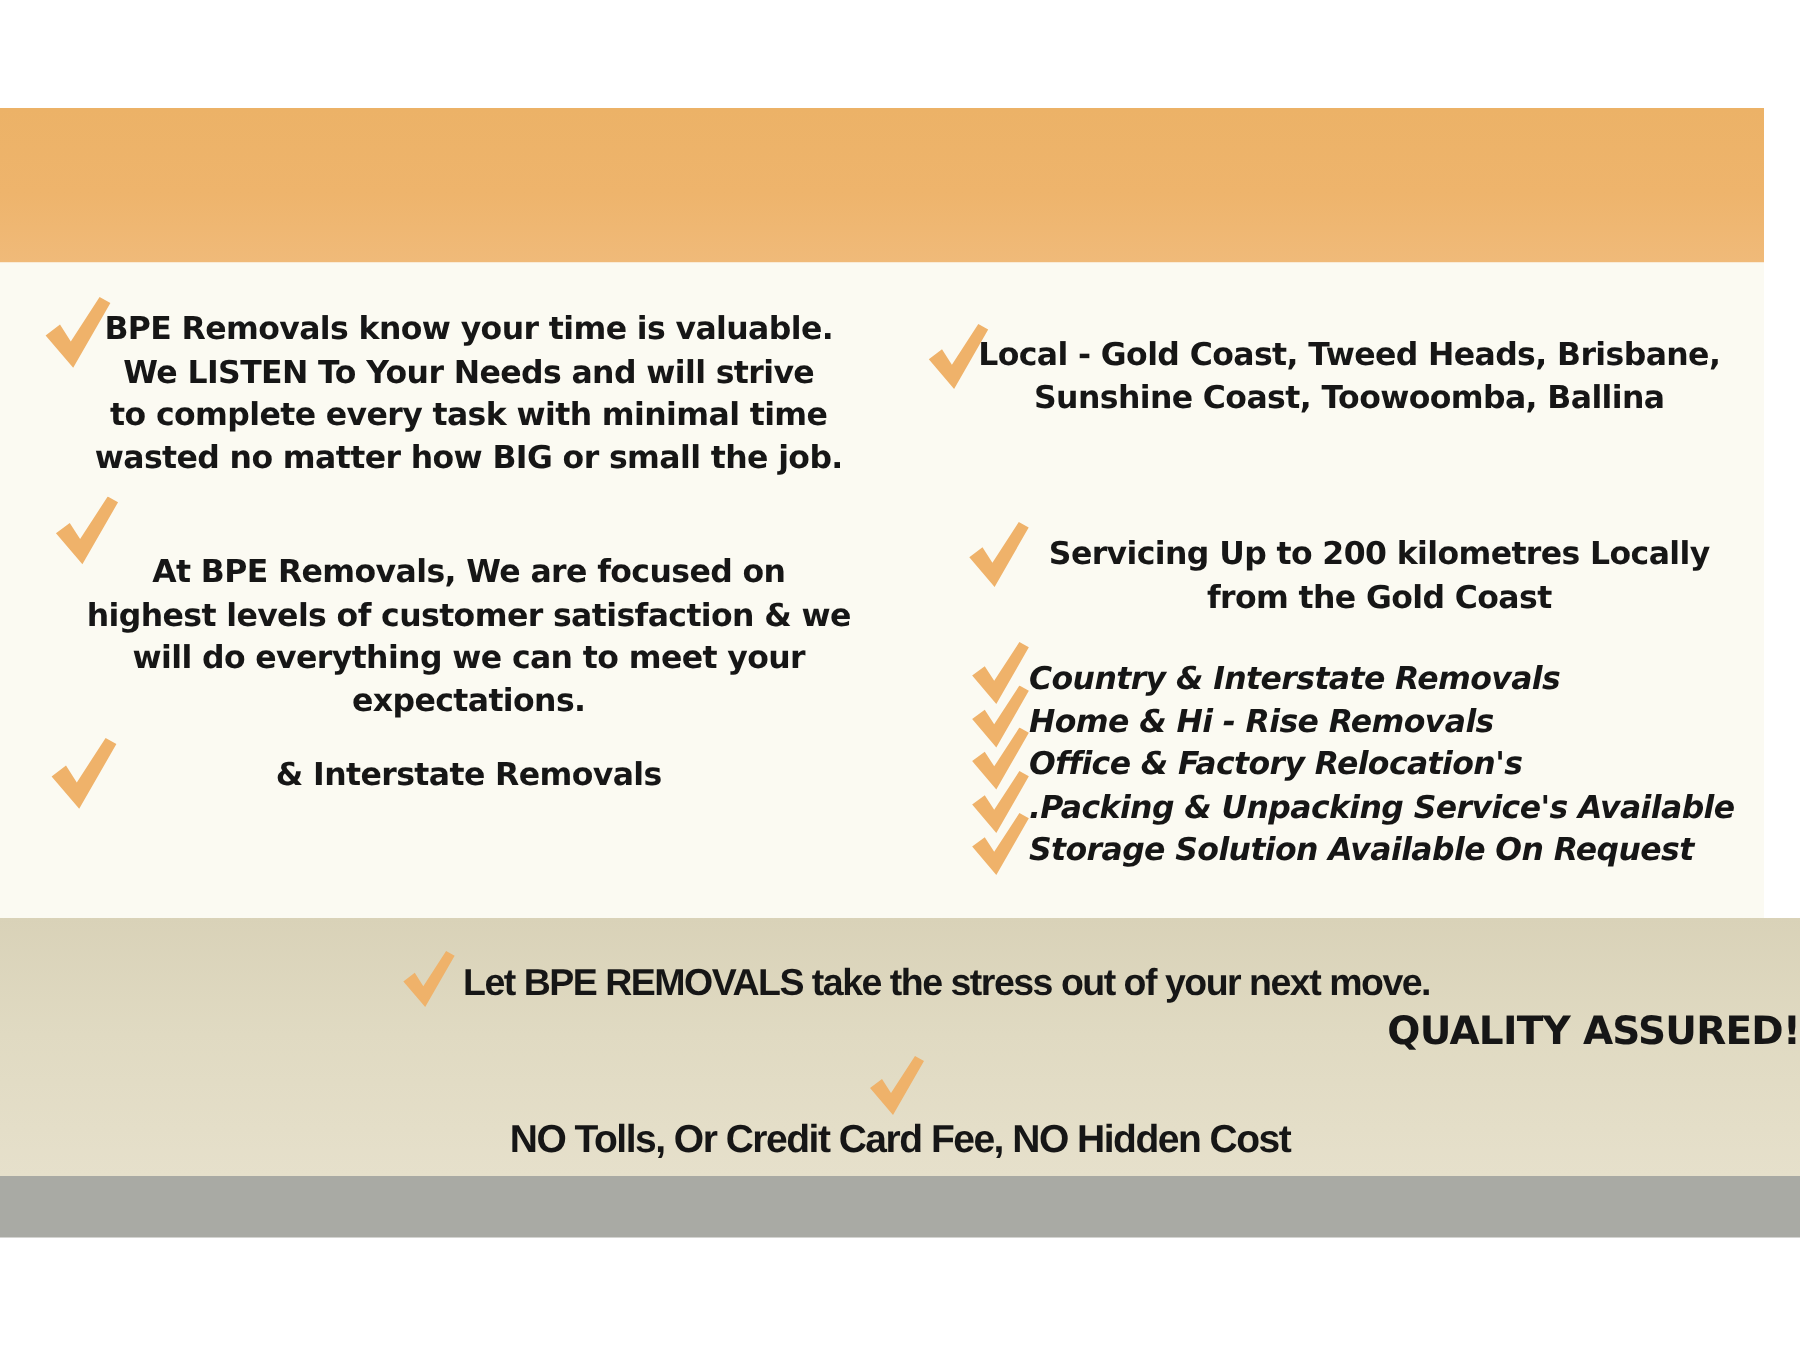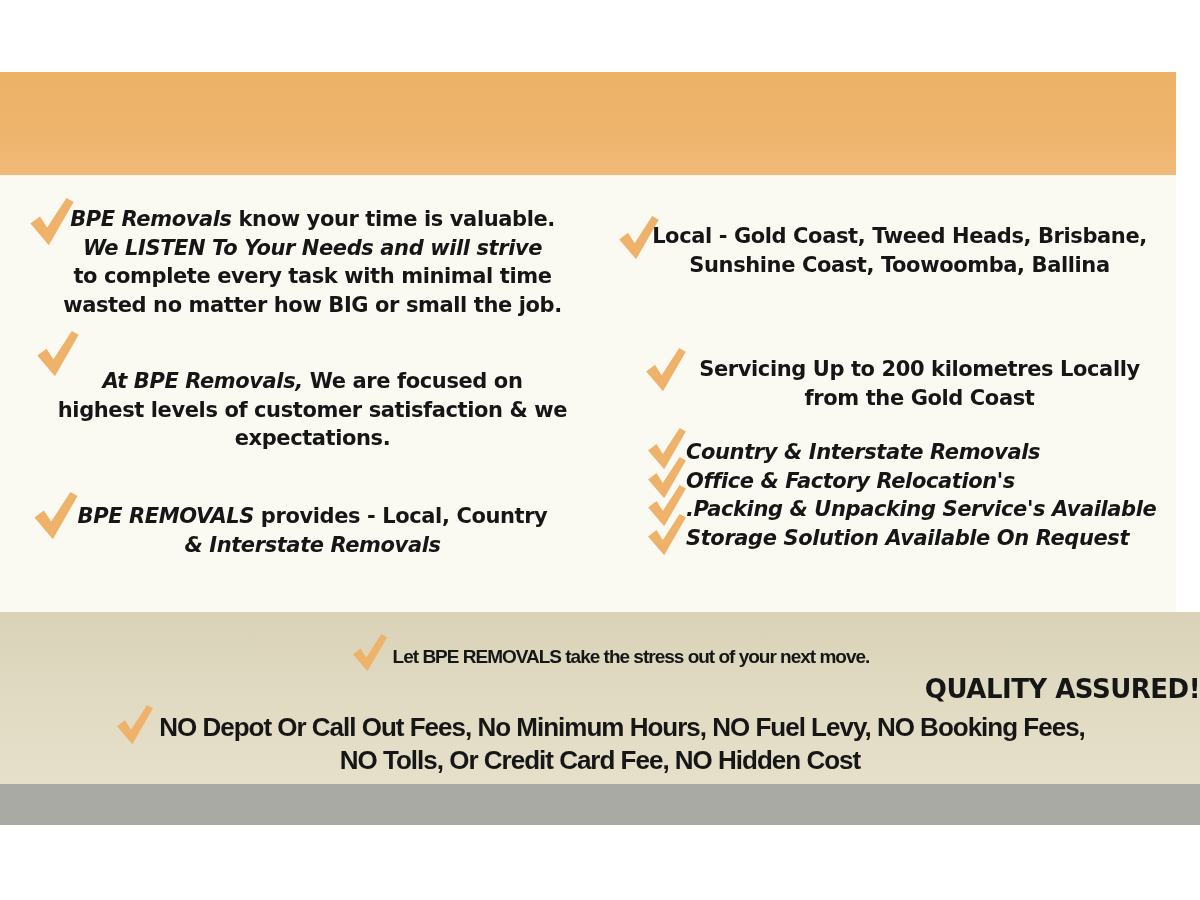--- a/index.html
+++ b/index.html
@@ -12,21 +12,21 @@
                background:linear-gradient(180deg,#ecb267 0%,#eeb46c 55%,#f0ba79 100%);}
   .section-main{left:0;top:175px;width:1176px;height:437px;background:#fbfaf2;}
   .section-bottom{left:0;top:612px;width:1200px;height:172px;
                background:linear-gradient(180deg,#d9d2b8 0%,#e0dac2 45%,#e6e0cb 100%);}
   .bar-gray{left:0;top:784px;width:1200px;height:41px;background:#a9aaa4;}
 
   
   .para{position:absolute;text-align:center;font-weight:bold;font-size:21px;
         line-height:28.5px;letter-spacing:-0.4px;}
   .para .line{display:block;white-space:nowrap;}
-  .it{font-style:italic;}
+  .it{}
 
   #p1{left:30px;top:205px;width:565px;}
   #p2{left:30px;top:340px;width:565px;margin-top:27px;}
   #p3{left:30px;top:502px;width:565px;}
   #r1{left:612px;top:222px;width:575px;}
   #r2{left:632px;top:355px;width:575px;}
 
   
   #rlist{left:648px;top:438px;width:540px;list-style:none;margin:0;padding:0;
          font-weight:bold;font-size:21px;letter-spacing:-0.4px;font-style:italic;}
@@ -39,21 +39,21 @@
   .check-abs{position:absolute;}
   #c-p1{left:28px;top:198px;}
   #c-p2{left:35px;top:331px;}
   #c-p3{left:32px;top:492px;}
   #c-r1{left:617px;top:216px;}
   #c-r2{left:644px;top:348px;}
 
   
   .b-line{text-align:center;white-space:nowrap;}
   .cond{font-family:"Liberation Sans",sans-serif;font-weight:bold;letter-spacing:-1px;}
-  #b1{margin-top:0;padding-top:22px;font-size:19px;line-height:32px;padding-left:20px;}
+  #b1{margin-top:0;padding-top:22px;font-size:25px;line-height:32px;padding-left:20px;}
   #b2{font-size:26px;line-height:32px;font-weight:bold;letter-spacing:-0.5px;
       font-family:"DejaVu Sans",sans-serif;text-align:right;}
   #b3a{font-size:26px;line-height:31px;}
   #b3b{font-size:26px;line-height:31px;}
   .check-inline{display:inline-block;vertical-align:-9px;margin-right:4px;}
 </style>
 </head>
 <body>
 
 <div class="abs band-orange"></div>
@@ -76,28 +76,28 @@
   <span class="line">to complete every task with minimal time</span>
   <span class="line">wasted no matter how BIG or small the job.</span>
 </div>
 
 <svg id="c-p2" class="check-abs" width="46" height="46" viewBox="0 0 60 60">
     <use href="#tick" fill="#efb26a"></use>
   </svg>
 <div class="para" id="p2">
   <span class="line"><span class="it">At BPE Removals, </span><span>We are focused on</span></span>
   <span class="line">highest levels of customer satisfaction &amp; we</span>
+  <span class="line">will do everything we can to meet your</span>
   <span class="line">expectations.</span>
 </div>
 
 <svg id="c-p3" class="check-abs" width="48" height="48" viewBox="0 0 60 60">
     <use href="#tick" fill="#efb26a"></use>
   </svg>
 <div class="para" id="p3">
-  <span class="line"><span class="it">BPE REMOVALS </span><span>provides - Local, Country</span></span>
   <span class="line it">&amp; Interstate Removals</span>
 </div>
 
 <svg id="c-r1" class="check-abs" width="44" height="44" viewBox="0 0 60 60">
     <use href="#tick" fill="#efb26a"></use>
   </svg>
 <div class="para" id="r1">
   <span class="line">Local - Gold Coast, Tweed Heads, Brisbane,</span>
   <span class="line">Sunshine Coast, Toowoomba, Ballina</span>
 </div>
@@ -109,20 +109,26 @@
   <span class="line">Servicing Up to 200 kilometres Locally</span>
   <span class="line">from the Gold Coast</span>
 </div>
 
 <ul class="abs" id="rlist">
   <li>
     <svg class="check" width="42" height="42" viewBox="0 0 60 60">
         <use href="#tick" fill="#efb26a"></use>
       </svg>
     <span>Country &amp; Interstate Removals</span>
+  </li>
+  <li>
+    <svg class="check" width="42" height="42" viewBox="0 0 60 60">
+        <use href="#tick" fill="#efb26a"></use>
+      </svg>
+    <span>Home &amp; Hi - Rise Removals</span>
   </li>
   <li>
     <svg class="check" width="42" height="42" viewBox="0 0 60 60">
         <use href="#tick" fill="#efb26a"></use>
       </svg>
     <span>Office &amp; Factory Relocation's</span>
   </li>
   <li>
     <svg class="check" width="42" height="42" viewBox="0 0 60 60">
         <use href="#tick" fill="#efb26a"></use>
@@ -140,18 +146,18 @@
 <div class="abs" style="left:0;top:612px;width:1200px;">
   <div class="b-line" id="b1">
     <svg class="check-inline" width="38" height="38" viewBox="0 0 60 60">
         <use href="#tick" fill="#efb26a"></use>
       </svg><span class="cond">Let BPE REMOVALS take the stress out of your next move.</span>
   </div>
   <div class="b-line" id="b2">QUALITY ASSURED!</div>
   <div class="b-line" id="b3a">
     <svg class="check-inline" width="40" height="40" viewBox="0 0 60 60">
         <use href="#tick" fill="#efb26a"></use>
-      </svg><span class="cond">NO Depot Or Call Out Fees, No Minimum Hours, NO Fuel Levy, NO Booking Fees,</span>
+      </svg>
   </div>
   <div class="b-line" id="b3b">
     <span class="cond">NO Tolls, Or Credit Card Fee, NO Hidden Cost</span>
   </div>
 </div>
 
 </body></html>

